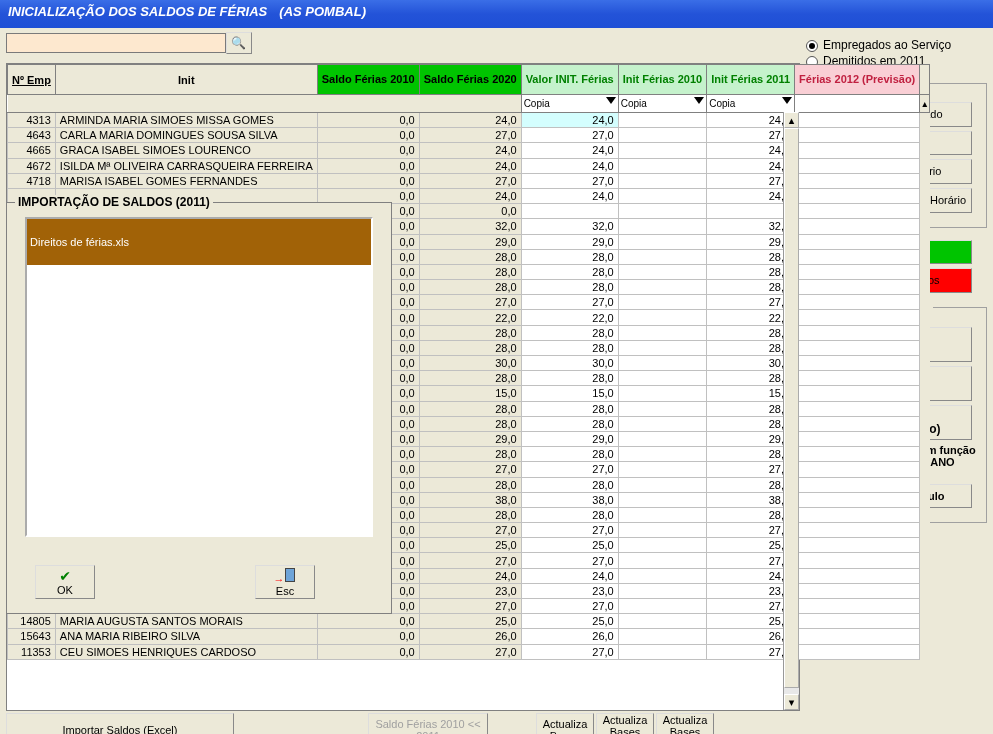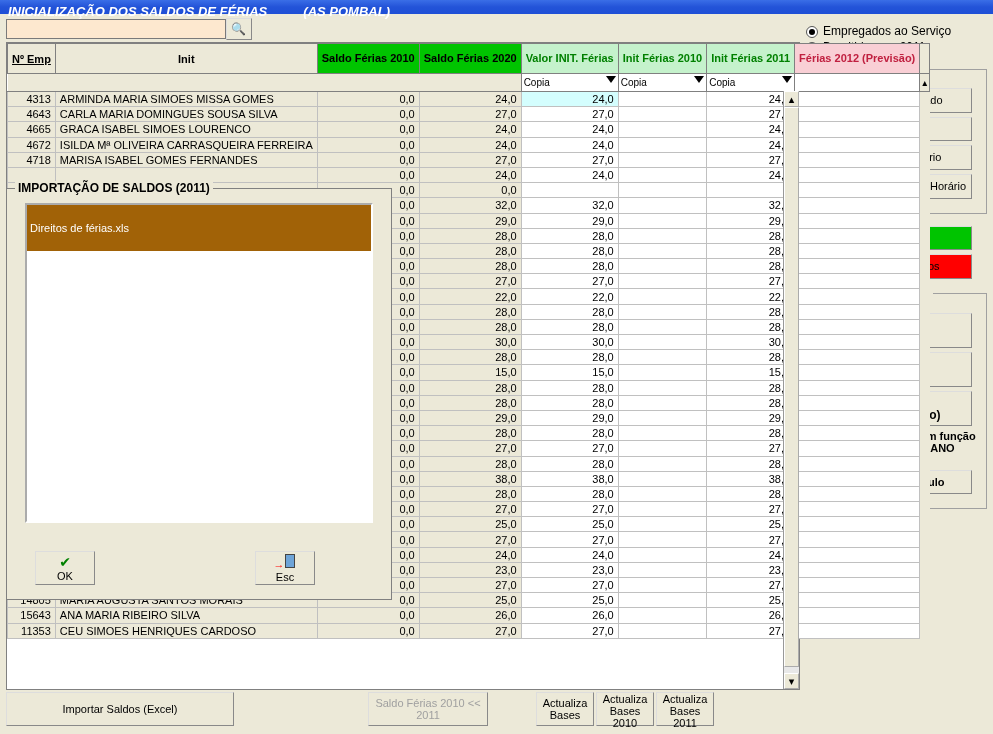--- a/index.html
+++ b/index.html
@@ -7,28 +7,28 @@
     font-family: Tahoma, Arial, sans-serif;
     font-size: 11px;
     background: #ece9d8;
     width: 993px;
     height: 734px;
     overflow: hidden;
     position: relative;
   }
   .titlebar {
     background: linear-gradient(to bottom, #3a6ee7, #2353d8 50%, #1e4fd6);
-    height: 14px;
+    height: 28px;
     color: #fff;
     font-weight: bold;
     font-style: italic;
     font-size: 13px;
     padding: 4px 8px;
     display: flex;
-    gap: 36px;
+    gap: 12px;
   }
   .main {
     display: flex;
     height: calc(100% - 24px);
   }
   .left {
     width: 800px;
     padding: 4px 0 4px 6px;
     position: relative;
   }
@@ -56,21 +56,21 @@
     background: #ece9d8;
     display: flex;
     align-items: center;
     justify-content: center;
     font-size: 12px;
   }
   .grid {
     position: relative;
     border: 1px solid #808080;
     background: #fff;
-    margin-top: 2px;
+    margin-top: 9px;
     height: 648px;
   }
   .grid table {
     border-collapse: collapse;
     table-layout: fixed;
   }
   .grid th, .grid td {
     border: 1px solid #c0c0c0;
     font-size: 11px;
     padding: 1px 4px;

